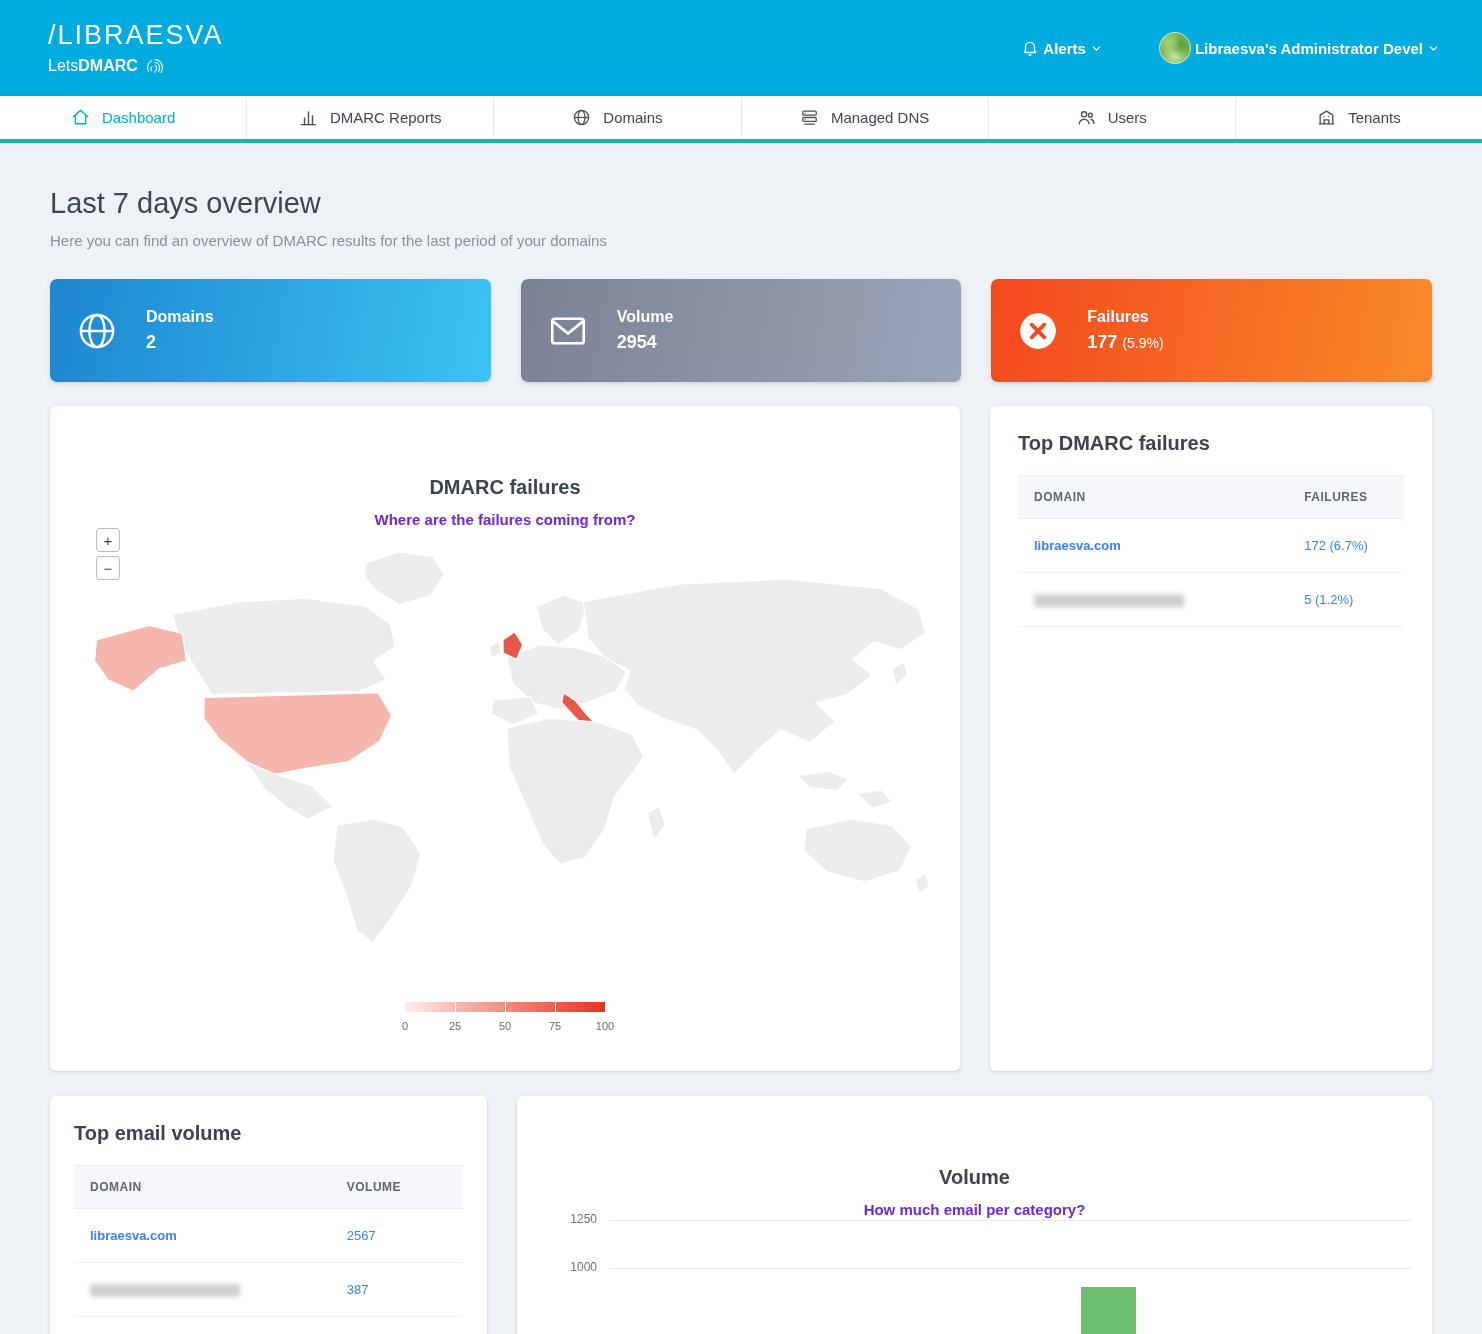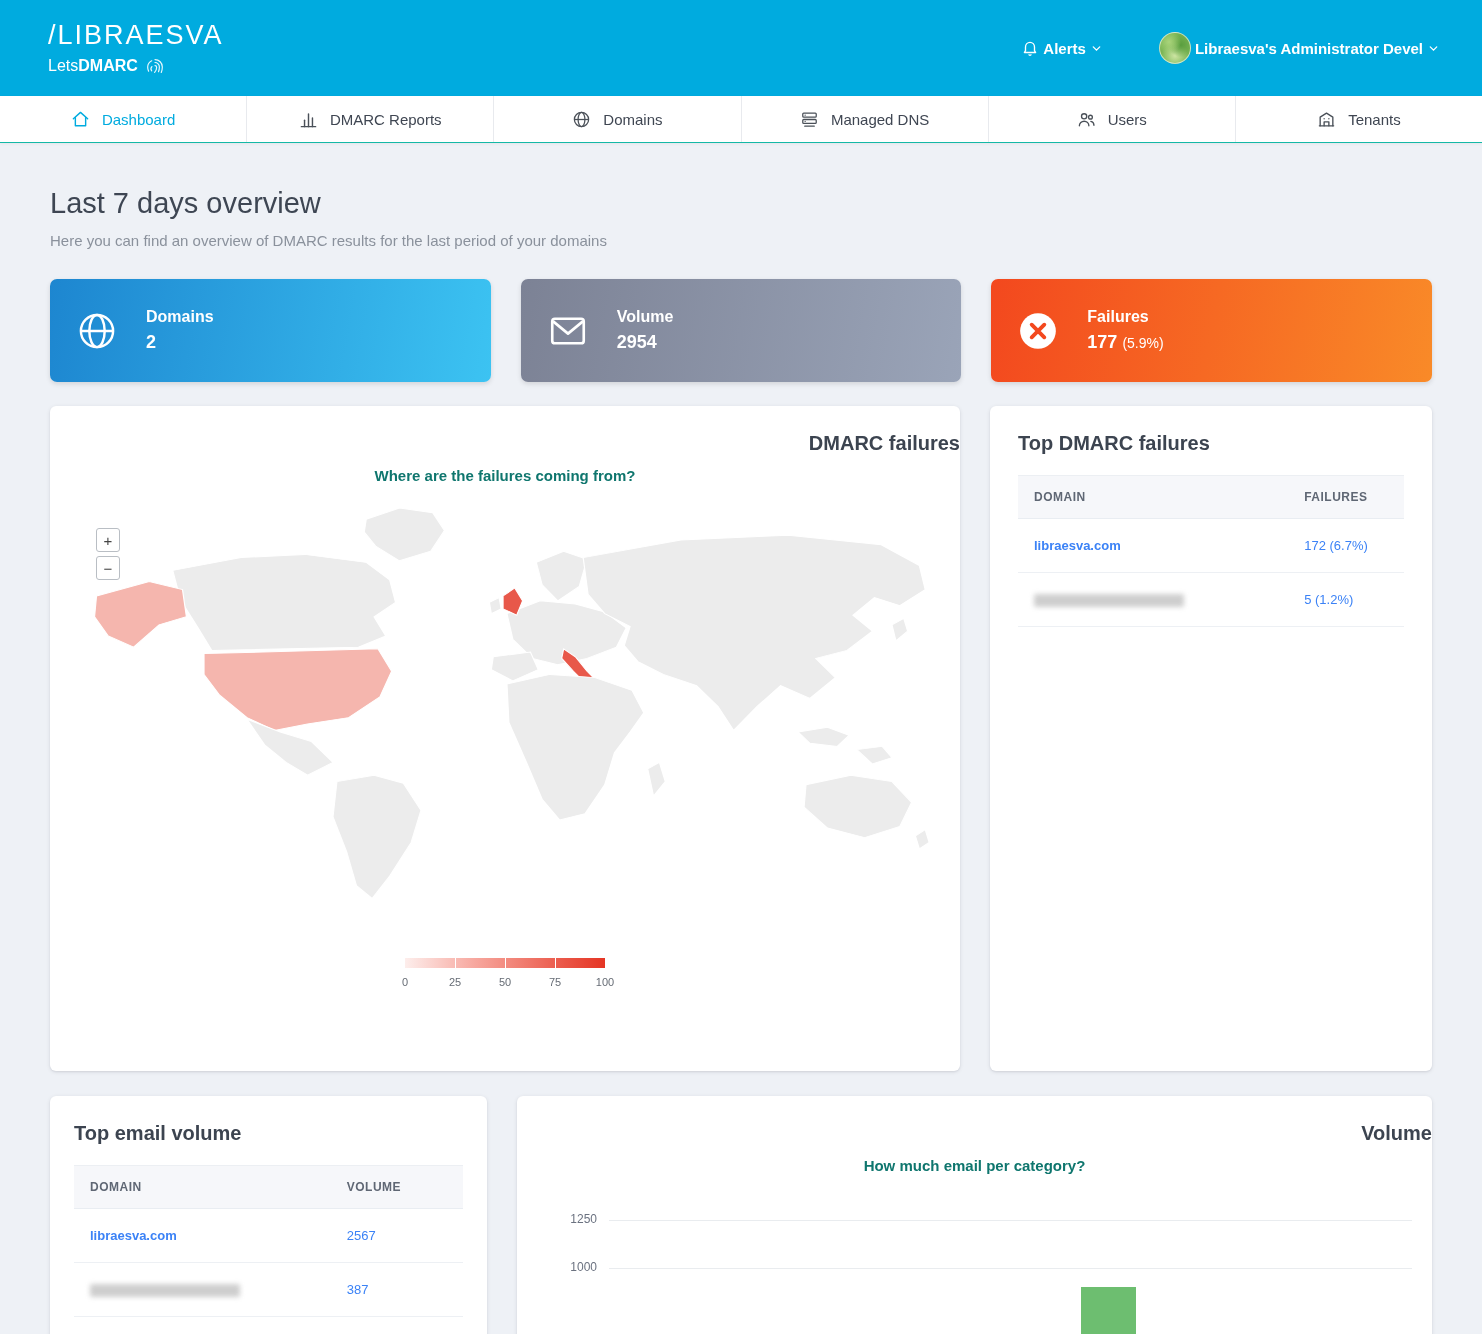--- a/index.html
+++ b/index.html
@@ -30,21 +30,21 @@
     background:
       radial-gradient(circle at 30% 30%, #aad47b, rgba(0,0,0,0) 40%),
       radial-gradient(circle at 70% 40%, #5a9e3f, rgba(0,0,0,0) 45%),
       radial-gradient(circle at 50% 75%, #cfe6a4, rgba(0,0,0,0) 50%),
       #7ab554;
     border:1px solid rgba(255,255,255,.6);
   }
   
   .nav {
     height:47px; background:#fff; display:flex;
-    border-bottom:1px solid #14b8a6;
+    border-bottom:4px solid #14b8a6;
     box-shadow:0 1px 3px rgba(0,0,0,.05);
   }
   .nav-tab {
     flex:1; display:flex; align-items:center; justify-content:center; gap:12px;
     font-size:15px; font-weight:500; color:#3f4652; cursor:pointer;
   }
   .nav-tab + .nav-tab { border-left:1px solid #e8eaee; }
   .nav-tab .nav-icon svg { width:19px; height:19px; display:block; color:#4a5058; }
   .nav-tab.active { color:#00abdf; }
   .nav-tab.active .nav-icon svg { color:#00abdf; }
@@ -68,22 +68,22 @@
   .stat-card .card-value { font-size:18px; font-weight:700; margin-top:6px; }
   .stat-card .card-value .detail { font-size:14px; font-weight:400; margin-left:5px; }
   
   .panel {
     background:#fff; border-radius:6px;
     box-shadow:0 1px 2px rgba(16,24,40,.06), 0 1px 4px rgba(16,24,40,.1);
   }
   .panels-row { display:flex; gap:30px; margin-top:24px; }
   .panel-map { flex:0 0 910px; height:665px; position:relative; padding-top:26px; }
   .panel-topfail { flex:1; height:665px; padding:26px 28px; }
-  .panel-title-center { text-align:right; font-size:20px; font-weight:600; color:#3c4450; }
-  .panel-subtitle-center { text-align:center; font-size:15px; font-weight:600; color:#0f766e; margin-top:12px; }
+  .panel-title-center { text-align:center; font-size:20px; font-weight:600; color:#3c4450;margin-top:44px; }
+  .panel-subtitle-center { text-align:center; font-size:15px; font-weight:600; color:#6d28d9; margin-top:12px; }
   .panel-title-left { font-size:20px; font-weight:600; color:#3c4450; }
   
   .map-wrap { margin-top:16px; display:flex; justify-content:center; }
   .zoom-controls { position:absolute; left:46px; top:122px; display:flex; flex-direction:column; gap:4px; z-index:2; }
   .zoom-btn {
     width:24px; height:24px; background:#fff; border:1px solid #b9bec4; border-radius:3px;
     font-size:15px; line-height:1; color:#444; cursor:pointer;
     font-family:"Liberation Sans", sans-serif;
   }
   .map-svg path { fill:#ececec; stroke:#ffffff; stroke-width:1.2; }

